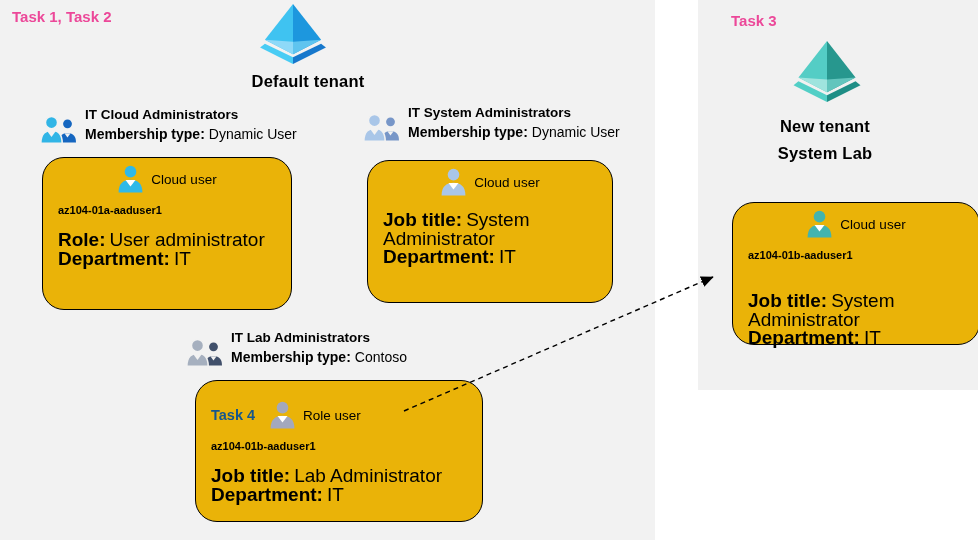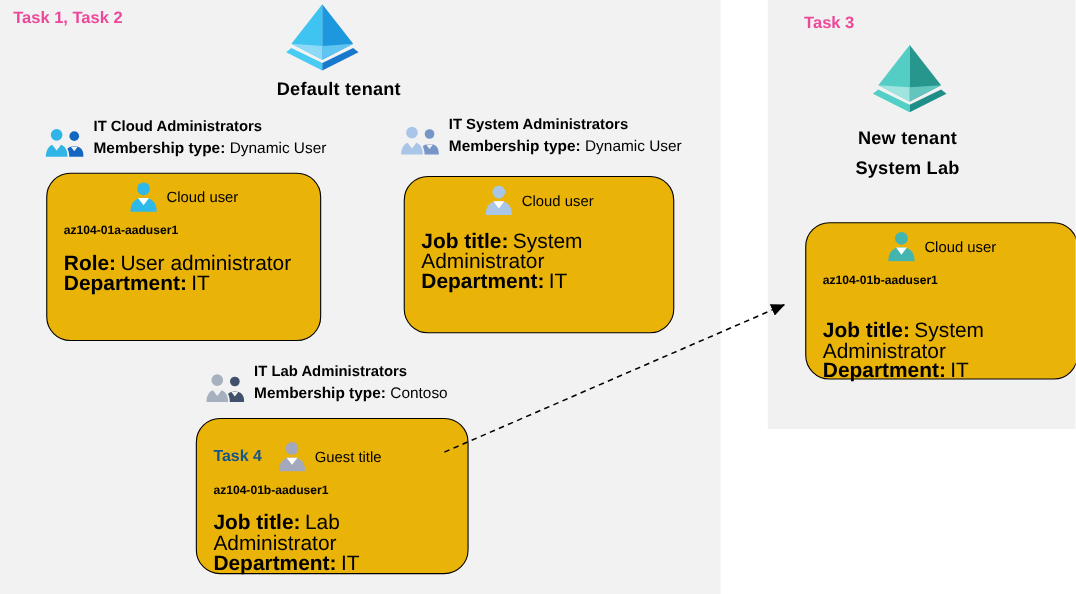--- a/index.html
+++ b/index.html
@@ -123,29 +123,29 @@
         <path d="M0.8,28.2 C0.8,18.5 6,15.2 11.5,15.2 C17,15.2 22.2,18.5 22.2,28.2 Z" fill="#a6b0bf"></path>
       </g>
       <path d="M6.9,15.8 L11.5,21.9 L16.1,15.8 Z" fill="#f2f2f2"></path>
     </svg>
     <div class="gtext">
       <div class="gtitle">IT Lab Administrators</div>
       <div class="gmeta"><b>Membership type:</b><span>Contoso</span></div>
     </div>
   </div>
 
-  <div class="card" style="left:158px;top:380px;width:248px;height:142px">
+  <div class="card" style="left:175px;top:380px;width:288px;height:142px">
     <div class="card-head lower">
       <span class="task-inline">Task 4</span>
       <svg width="27" height="28" viewBox="0 0 26 27">
         <circle cx="13" cy="6.4" r="5.6" fill="#a3a8bd"></circle>
         <path d="M1.5,26.5 C1.5,17.5 6.5,14.2 13,14.2 C19.5,14.2 24.5,17.5 24.5,26.5 Z" fill="#a3a8bd"></path>
         <path d="M8.2,14.5 L13,20.8 L17.8,14.5 Z" fill="#fff"></path>
       </svg>
-      <span>Guest title</span>
+      <span>Role user</span>
     </div>
     <div class="uname">az104-01b-aaduser1</div>
     <div class="attrs">
       <div class="attr"><b>Job title:</b><span>Lab Administrator</span></div>
       <div class="attr"><b>Department:</b><span>IT</span></div>
     </div>
   </div>
 
   <div class="task-label" style="left:731px;top:12px">Task 3</div>
 

